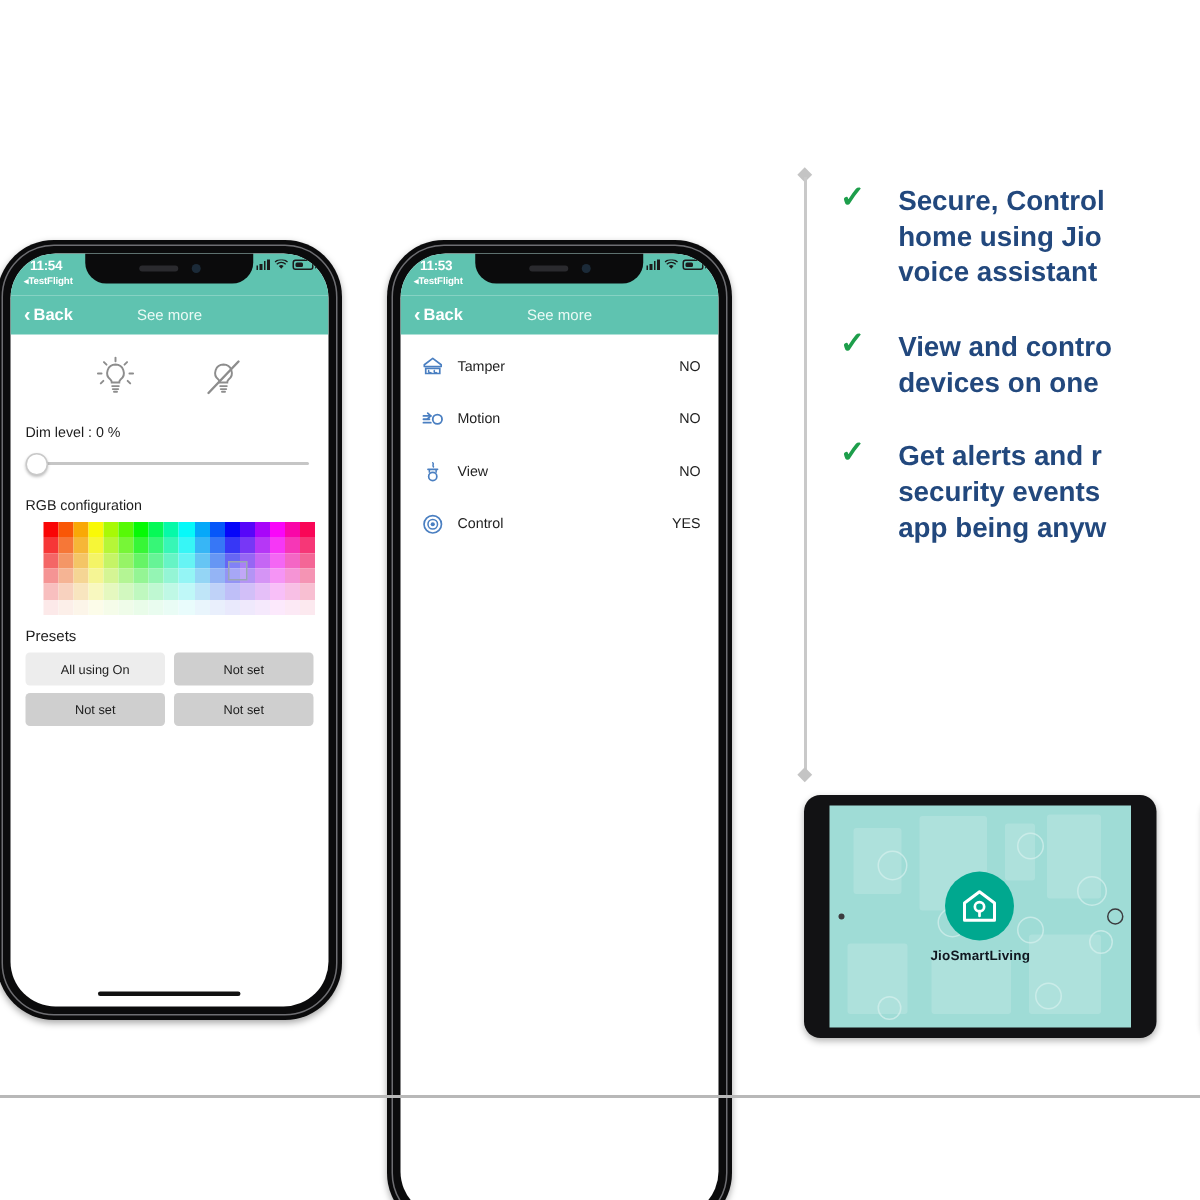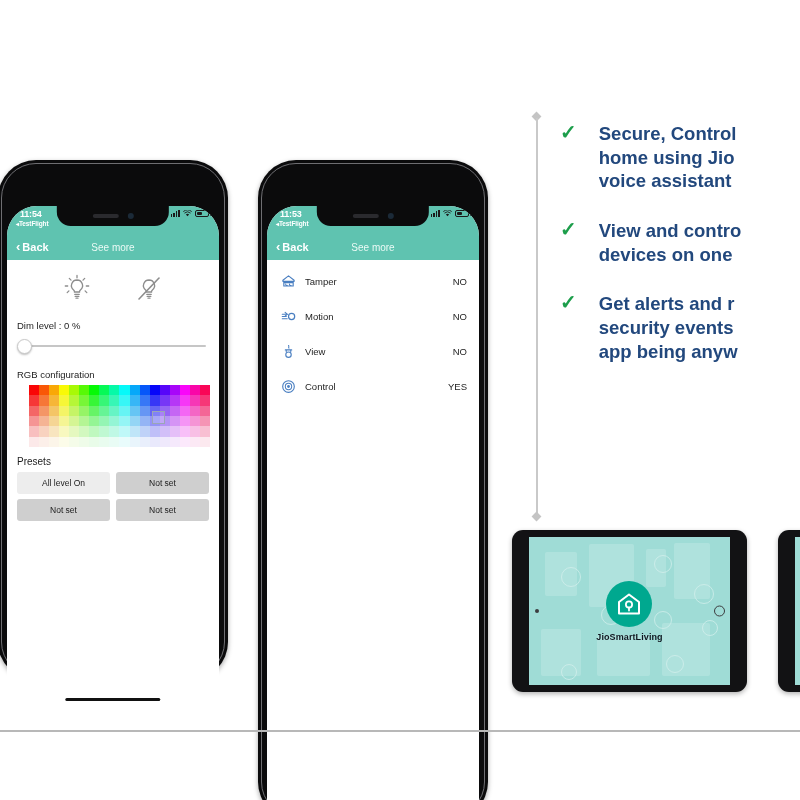--- a/index.html
+++ b/index.html
@@ -47,21 +47,21 @@
     box-shadow: 0 2px 5px rgba(0,0,0,0.35);
     padding: 9px;
   }
   .phone::before {
     content: ""; position: absolute; inset: 3px;
     border-radius: 35px; border: 1.5px solid #6e6e72;
     pointer-events: none;
   }
   .phone .screen {
     position: relative; width: 100%; height: 100%;
-    background: #ffffff; border-radius: 30px; overflow: hidden; margin-top: 37px;
+    background: #ffffff; border-radius: 30px; overflow: hidden;
   }
   .notch {
     position: absolute; left: 50%; transform: translateX(-50%);
     top: 0; width: 53%; height: 20px;
     background: #0b0b0c; border-radius: 0 0 14px 14px; z-index: 6;
     display: flex; align-items: center; justify-content: center; gap: 9px;
   }
   .notch .speaker { width: 26px; height: 3.5px; border-radius: 2px; background: #2a2a2e; }
   .notch .cam { width: 6px; height: 6px; border-radius: 50%; background: #1b2a38; }
   .home-bar {
@@ -170,20 +170,21 @@
   .bullet .btext {
     font-size: 18.5px; font-weight: bold; color: #22487d;
     line-height: 1.28; white-space: pre-line; width: 250px;
   }
 
   
   .tablet {
     position: absolute; background: #121214;
     border-radius: 11px; padding: 7px 17px;
     box-shadow: 0 2px 5px rgba(0,0,0,0.3);
+    margin-left: 24px;
   }
   .tablet .tscreen {
     position: relative; width: 100%; height: 100%;
     background: var(--tealLight); overflow: hidden;
     display: flex; flex-direction: column;
     align-items: center; justify-content: center;
   }
   .tablet .hbtn {
     position: absolute; right: 5px; top: 50%;
     transform: translateY(-50%);
@@ -400,21 +401,21 @@
             <div class="cell" style="background: rgb(239, 233, 252);"></div>
             <div class="cell" style="background: rgb(245, 233, 252);"></div>
             <div class="cell" style="background: rgb(252, 233, 252);"></div>
             <div class="cell" style="background: rgb(252, 233, 245);"></div>
             <div class="cell" style="background: rgb(252, 233, 239);"></div>
           <div class="sel" id="colorsel" style="left: 122.678px; top: 26.35px;"></div>
         </div>
 
         <div class="presetlabel">Presets</div>
         <div class="presets" id="presets">
-            <div class="preset-btn light">All level On</div>
+            <div class="preset-btn light">All using On</div>
             <div class="preset-btn">Not set</div>
             <div class="preset-btn">Not set</div>
             <div class="preset-btn">Not set</div>
           </div>
       </div>
 
       <div class="home-bar"></div>
     </div>
   </div>
 

